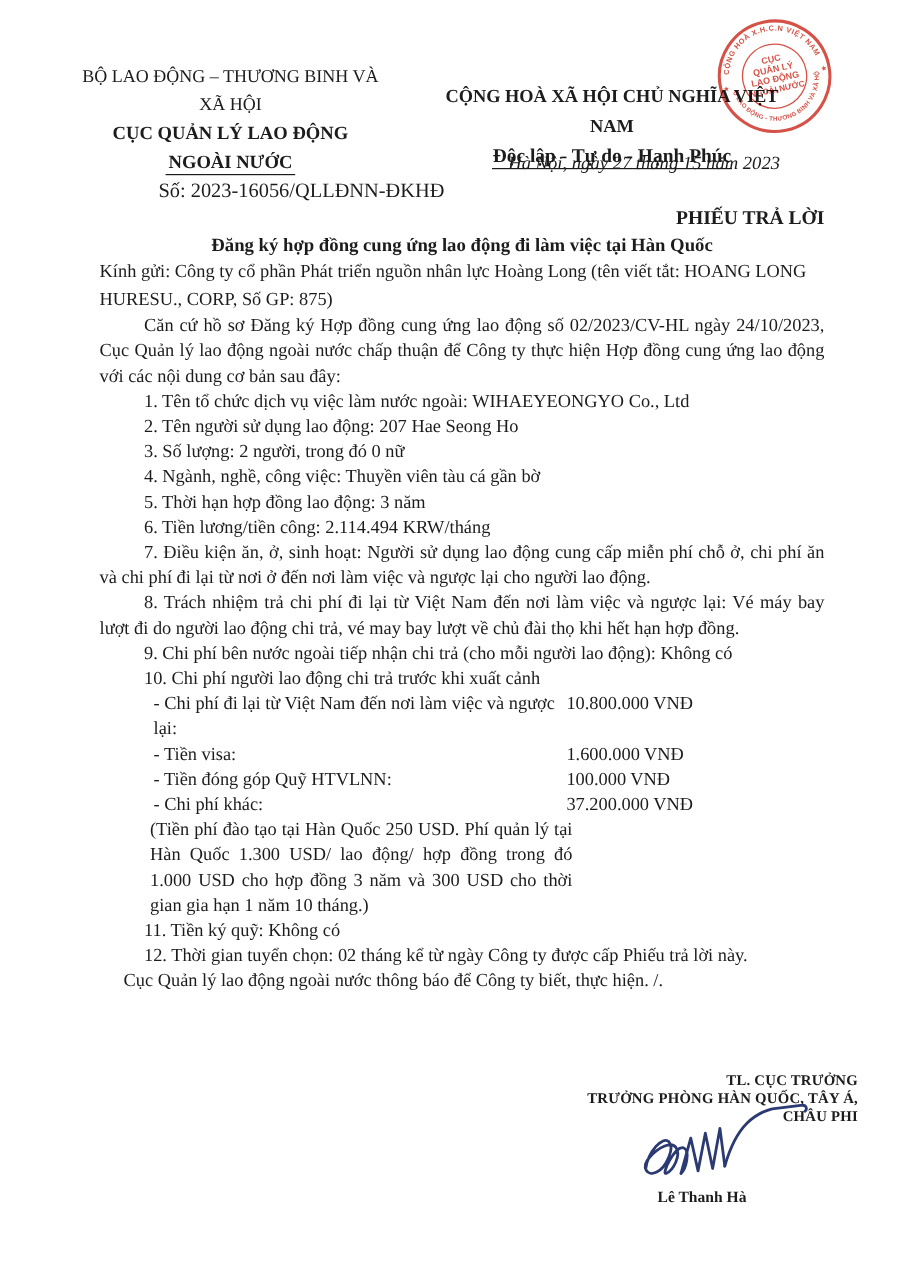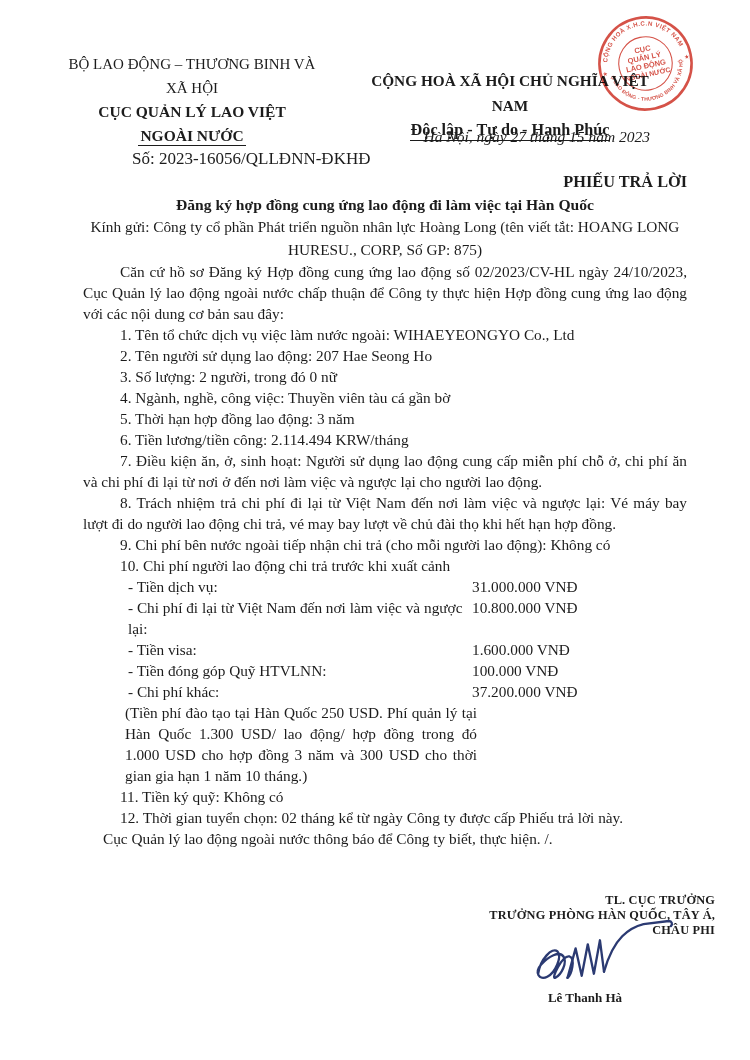--- a/index.html
+++ b/index.html
@@ -17,21 +17,21 @@
   .hdr-right .motto1 { font-weight:bold; font-size:15.3px; }
   .hdr-right .motto2 { font-weight:bold; font-size:16.2px; }
   .hdr-right .motto2 span { border-bottom:1.8px solid #1c1c1c; padding:0 1px 1px; }
   .date-line { position:absolute; left:350px; top:128px; width:300px; text-align:right; font-style:italic; font-size:15.5px; }
   .doc-number { position:absolute; left:132px; top:149px; font-size:17px; }
 
   
   .flow { position:absolute; left:83px; top:171px; width:604px; font-size:15.3px; line-height:21px; }
   .title    { text-align:right; font-weight:bold; font-size:16.3px; line-height:22.5px; }
   .subtitle { text-align:center; font-weight:bold; font-size:15.6px; line-height:22.5px; }
-  .recipient { text-align:center; line-height:22.5px; }
+  .recipient { text-align:left; line-height:22.5px; }
   .para { margin:0; text-align:justify; text-indent:37px; }
   .para.single { text-align:left; }
   .closing { margin:0; text-indent:20px; }
 
   .cost-row { display:grid; grid-template-columns:344px 1fr; padding-left:45px; }
   .cost-note { margin-left:42px; width:352px; text-align:justify; }
 
   
   .sig-block { position:absolute; left:455px; top:893px; width:260px; text-align:right;
                font-weight:bold; font-size:12.3px; line-height:15px; letter-spacing:0.2px; }
@@ -45,21 +45,21 @@
   .stamp text { font-family:"Liberation Sans","DejaVu Sans",sans-serif; }
 </style>
 </head>
 <body>
 
 <div class="page">
 
   <div class="hdr-left">
     <div>BỘ LAO ĐỘNG – THƯƠNG BINH VÀ</div>
     <div>XÃ HỘI</div>
-    <div class="dept">CỤC QUẢN LÝ LAO VIỆT</div>
+    <div class="dept">CỤC QUẢN LÝ LAO ĐỘNG</div>
     <div class="dept-u"><span>NGOÀI NƯỚC</span></div>
   </div>
 
   <div class="hdr-right">
     <div class="motto1">CỘNG HOÀ XÃ HỘI CHỦ NGHĨA VIỆT NAM</div>
     <div class="motto2"><span>Độc lập - Tự do - Hạnh Phúc</span></div>
   </div>
 
   <div class="date-line">Hà Nội, ngày 27 tháng 15 năm 2023</div>
   <div class="doc-number">Số: 2023-16056/QLLĐNN-ĐKHĐ</div>
@@ -76,24 +76,20 @@
     <p class="para single">2. Tên người sử dụng lao động: 207 Hae Seong Ho</p>
     <p class="para single">3. Số lượng: 2 người, trong đó 0 nữ</p>
     <p class="para single">4. Ngành, nghề, công việc: Thuyền viên tàu cá gần bờ</p>
     <p class="para single">5. Thời hạn hợp đồng lao động: 3 năm</p>
     <p class="para single">6. Tiền lương/tiền công: 2.114.494 KRW/tháng</p>
     <p class="para">7. Điều kiện ăn, ở, sinh hoạt: Người sử dụng lao động cung cấp miễn phí chỗ ở, chi phí ăn và chi phí đi lại từ nơi ở đến nơi làm việc và ngược lại cho người lao động.</p>
     <p class="para">8. Trách nhiệm trả chi phí đi lại từ Việt Nam đến nơi làm việc và ngược lại: Vé máy bay lượt đi do người lao động chi trả, vé may bay lượt về chủ đài thọ khi hết hạn hợp đồng.</p>
     <p class="para single">9. Chi phí bên nước ngoài tiếp nhận chi trả (cho mỗi người lao động): Không có</p>
     <p class="para single">10. Chi phí người lao động chi trả trước khi xuất cảnh</p>
 
-    <div class="cost-row">
-      <span class="cost-label">- Tiền dịch vụ:</span>
-      <span class="cost-value">31.000.000 VNĐ</span>
-    </div>
     <div class="cost-row">
       <span class="cost-label">- Chi phí đi lại từ Việt Nam đến nơi làm việc và ngược lại:</span>
       <span class="cost-value">10.800.000 VNĐ</span>
     </div>
     <div class="cost-row">
       <span class="cost-label">- Tiền visa:</span>
       <span class="cost-value">1.600.000 VNĐ</span>
     </div>
     <div class="cost-row">
       <span class="cost-label">- Tiền đóng góp Quỹ HTVLNN:</span>

